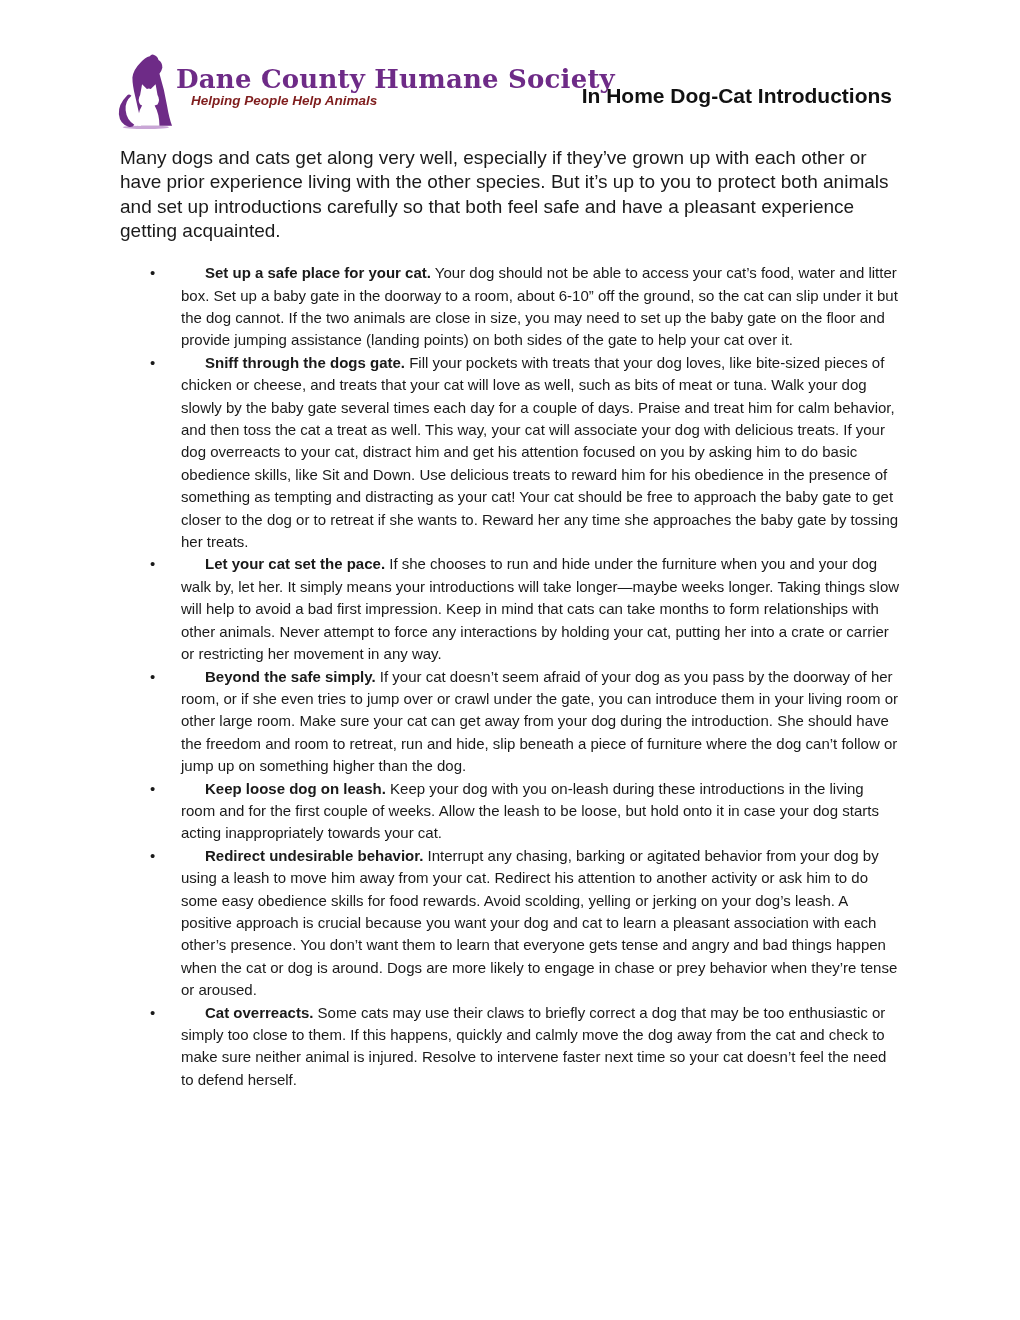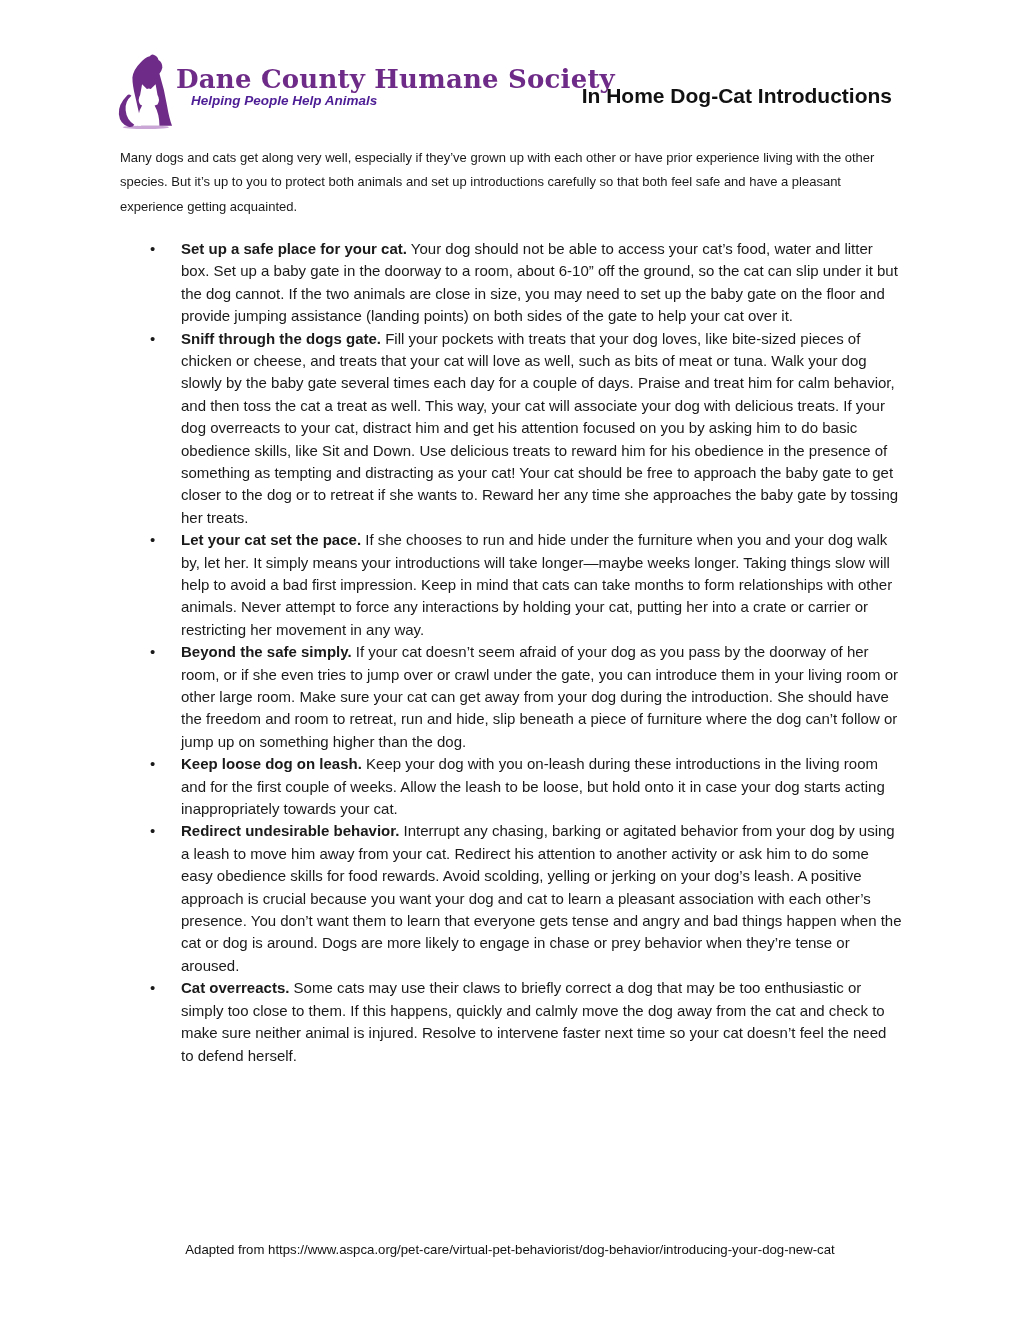--- a/index.html
+++ b/index.html
@@ -34,21 +34,21 @@
     white-space: nowrap;
   }
   .tagline {
     position: absolute;
     left: 191px;
     top: 93px;
     font-family: "Liberation Sans", sans-serif;
     font-size: 13.5px;
     font-weight: bold;
     font-style: italic;
-    color: #4c1d95;
+    color: #7f1d1d;
     white-space: nowrap;
   }
   .doc-title {
     position: absolute;
     top: 84px;
     right: 128px;
     font-size: 21px;
     font-weight: bold;
     color: #111111;
     white-space: nowrap;
@@ -56,41 +56,41 @@
 
   
   .content {
     position: absolute;
     left: 120px;
     top: 146px;
     width: 782px;
   }
   .intro {
     margin: 0 0 19px 0;
-    font-size: 13px;
+    font-size: 19px;
     line-height: 24.3px;
   }
   ul.bullets {
     margin: 0;
     padding: 0;
     list-style: none;
   }
   ul.bullets li {
     position: relative;
     padding-left: 61px;
     font-size: 15px;
     line-height: 22.4px;
   }
   ul.bullets li .bullet-dot {
     position: absolute;
     left: 30px;
     top: 0;
     font-size: 15px;
   }
-  ul.bullets li .bullet-heading { font-weight: bold; }
+  ul.bullets li .bullet-heading { font-weight: bold; margin-left: 24px; }
 
   
   .footer {
     position: absolute;
     top: 1242px;
     left: 0;
     width: 1020px;
     text-align: center;
     font-size: 13.2px;
     color: #111111;
@@ -153,15 +153,14 @@
         <span class="bullet-body">Interrupt any chasing, barking or agitated behavior from your dog by using a leash to move him away from your cat. Redirect his attention to another activity or ask him to do some easy obedience skills for food rewards. Avoid scolding, yelling or jerking on your dog’s leash. A positive approach is crucial because you want your dog and cat to learn a pleasant association with each other’s presence. You don’t want them to learn that everyone gets tense and angry and bad things happen when the cat or dog is around. Dogs are more likely to engage in chase or prey behavior when they’re tense or aroused.</span>
       </li>
       <li>
         <span class="bullet-dot">•</span>
         <span class="bullet-heading">Cat overreacts.</span>
         <span class="bullet-body">Some cats may use their claws to briefly correct a dog that may be too enthusiastic or simply too close to them.  If this happens, quickly and calmly move the dog away from the cat and check to make sure neither animal is injured.  Resolve to intervene faster next time so your cat doesn’t feel the need to defend herself.</span>
       </li>
     </ul>
   </div>
 
-  <div class="footer">Adapted from https://www.aspca.org/pet-care/virtual-pet-behaviorist/dog-behavior/introducing-your-dog-new-cat</div>
 
 </div>
 
 </body></html>

